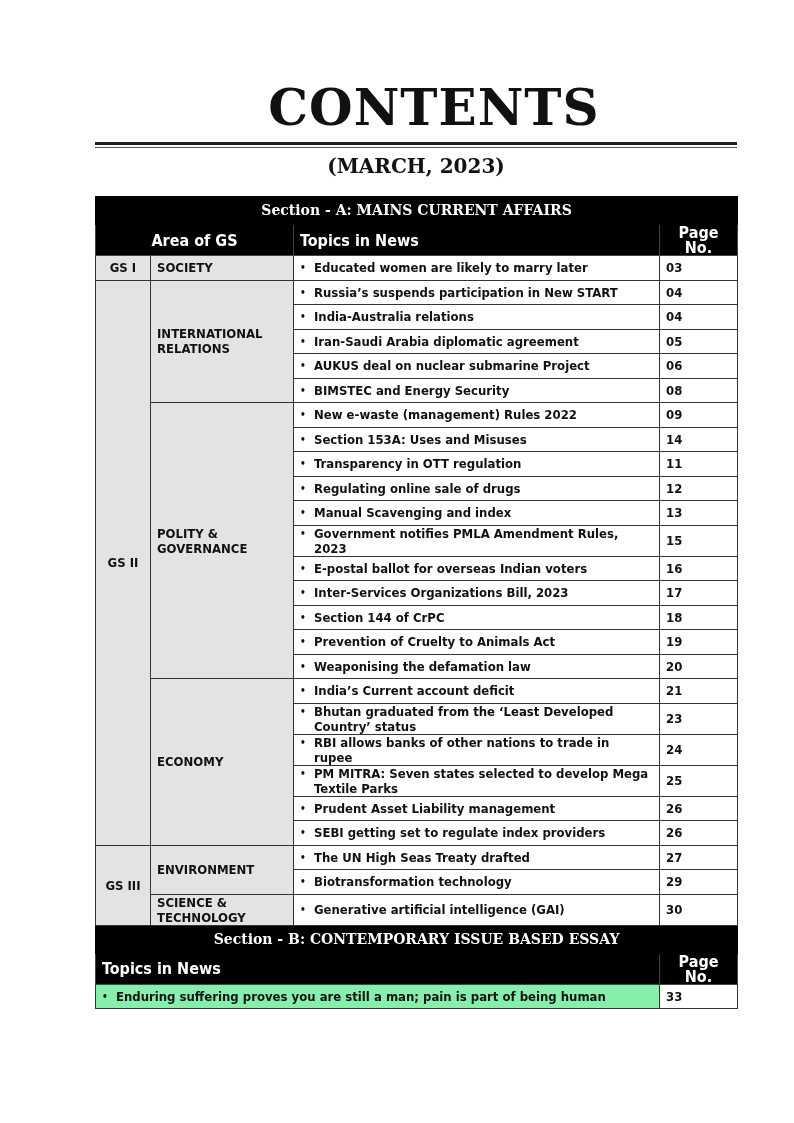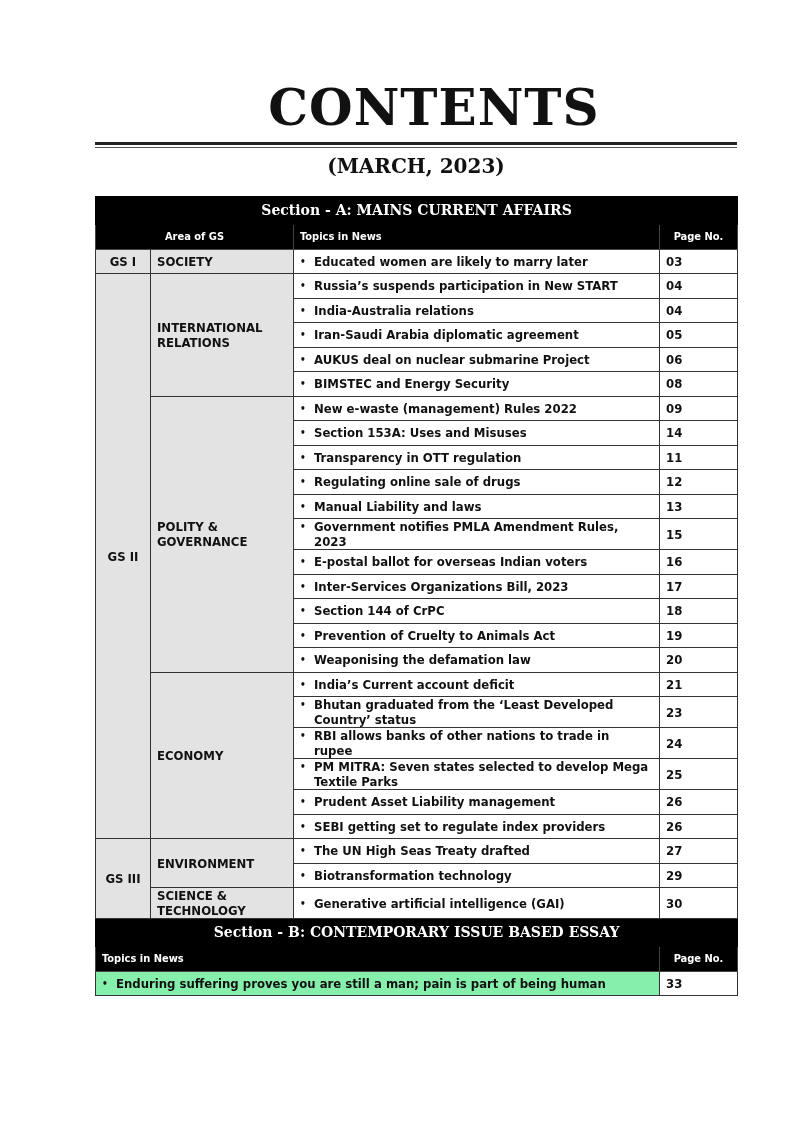--- a/index.html
+++ b/index.html
@@ -4,21 +4,21 @@
 <style>
   html, body { margin:0; padding:0; background:#ffffff; }
   body { width:794px; height:1123px; position:relative; overflow:hidden; font-family:"DejaVu Sans Condensed","DejaVu Sans",sans-serif; color:#111; }
   .title { position:absolute; top:78px; left:0; width:868px; text-align:center; font-family:"DejaVu Serif",serif; font-weight:bold; font-size:50px; letter-spacing:1px; color:#111; }
   .rule1 { position:absolute; left:95px; width:642px; top:142px; height:3px; background:#222; }
   .rule2 { position:absolute; left:95px; width:642px; top:147px; height:1px; background:#555; }
   .subtitle { position:absolute; top:154px; left:0; width:832px; text-align:center; font-family:"DejaVu Serif",serif; font-weight:bold; font-size:20px; color:#111; }
   table { position:absolute; left:95px; top:196px; width:642px; border-collapse:collapse; table-layout:fixed; font-size:13px; }
   td, th { border:1.5px solid #333; padding:0 6px; height:23.5px; line-height:15px; vertical-align:middle; }
   .secA th, .secB th { background:#000; color:#fff; font-family:"DejaVu Serif",serif; font-size:14px; font-weight:bold; height:27px; text-align:center; border-color:#000; }
-  .colhead td { background:#000; color:#fff; font-weight:bold; font-size:11px; border-color:#444; }
+  .colhead td { background:#000; color:#fff; font-weight:bold; font-size:16px; border-color:#444; }
   .gs { background:#e3e3e3; text-align:center; font-weight:bold; }
   .area { background:#e3e3e3; font-weight:bold; }
   .topic { background:#fff; font-weight:bold; }
   .page { background:#fff; text-align:left; font-weight:bold; }
   .bullet { display:inline-block; width:14px; font-size:10px; vertical-align:top; }
   .topic .txt { display:inline-block; width:calc(100% - 18px); vertical-align:top; }
   .essay { background:#86efac; font-weight:bold; }
   .center { text-align:center; }
 </style>
 </head>
@@ -86,21 +86,21 @@
       </tr>
       <tr>
         <td class="topic"><span class="bullet">•</span><span class="txt">Transparency in OTT regulation</span></td>
         <td class="page">11</td>
       </tr>
       <tr>
         <td class="topic"><span class="bullet">•</span><span class="txt">Regulating online sale of drugs</span></td>
         <td class="page">12</td>
       </tr>
       <tr>
-        <td class="topic"><span class="bullet">•</span><span class="txt">Manual Liability and laws</span></td>
+        <td class="topic"><span class="bullet">•</span><span class="txt">Manual Scavenging and index</span></td>
         <td class="page">13</td>
       </tr>
       <tr>
         <td class="topic"><span class="bullet">•</span><span class="txt">Government notifies PMLA Amendment Rules, 2023</span></td>
         <td class="page">15</td>
       </tr>
       <tr>
         <td class="topic"><span class="bullet">•</span><span class="txt">E-postal ballot for overseas Indian voters</span></td>
         <td class="page">16</td>
       </tr>

